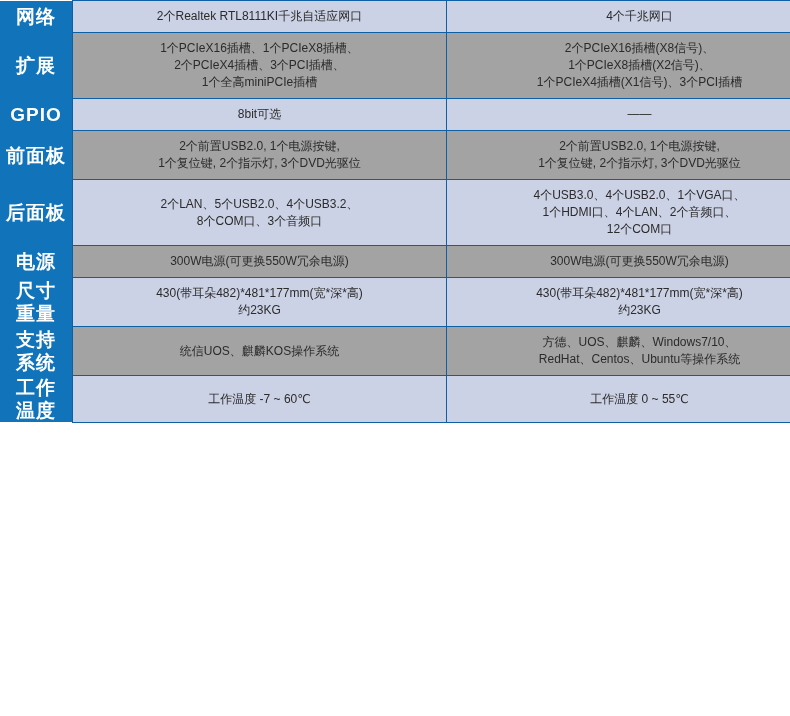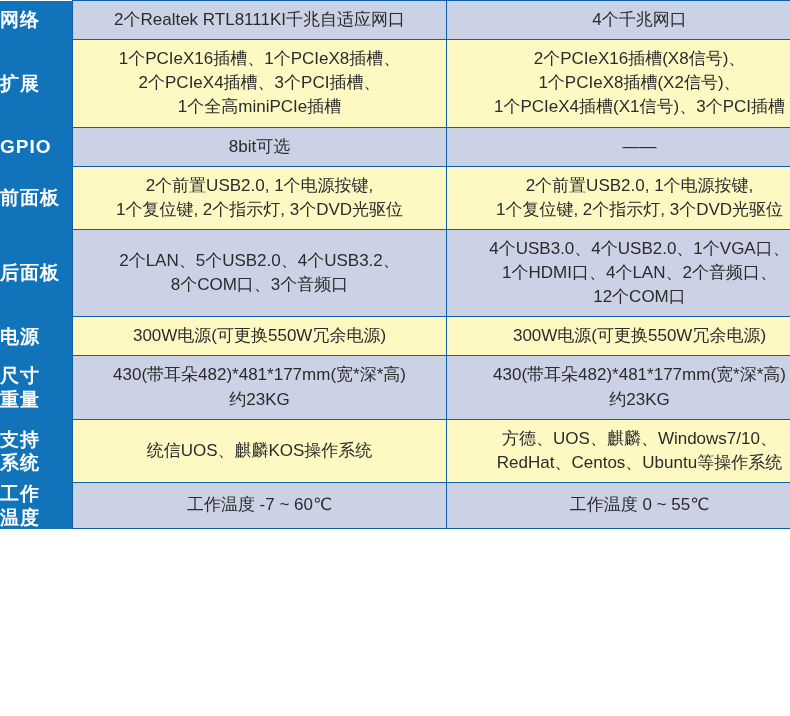--- a/index.html
+++ b/index.html
@@ -23,50 +23,51 @@
   .spec-table tr {
     height: 1px;
   }
 
   .cell-label {
     width: 72px;
     background: #1174bb;
     color: #ffffff;
     font-size: 19px;
     font-weight: 700;
+    text-align: center;
     vertical-align: middle;
     letter-spacing: 1px;
     line-height: 1.22;
     padding: 0;
     border: none;
   }
 
   .cell-label .label-text {
     display: block;
     white-space: pre-line;
   }
 
   .cell-val {
     color: #2b2b2b;
-    font-size: 17px;
+    font-size: 12px;
     line-height: 1.42;
     text-align: center;
     vertical-align: middle;
     padding: 7px 10px;
     border: 1px solid #0d5fa6;
     white-space: pre-line;
     font-weight: 400;
   }
 
   .col-a { width: 353px; }
   .col-b { width: 365px; }
 
   
   tr.shade .cell-val { background: #ccd2e5; }
-  tr.plain .cell-val { background: #fef9c3; }
+  tr.plain .cell-val { background: #a3a3a3; }
 
   
   tr.first .cell-val { border-top: 1px solid #0d5fa6; }
 
   
   .h-net   { height: 92px; }
   .h-exp   { height: 83px; }
   .h-gpio  { height: 55px; }
   .h-front { height: 70px; }
   .h-back  { height: 82px; }

